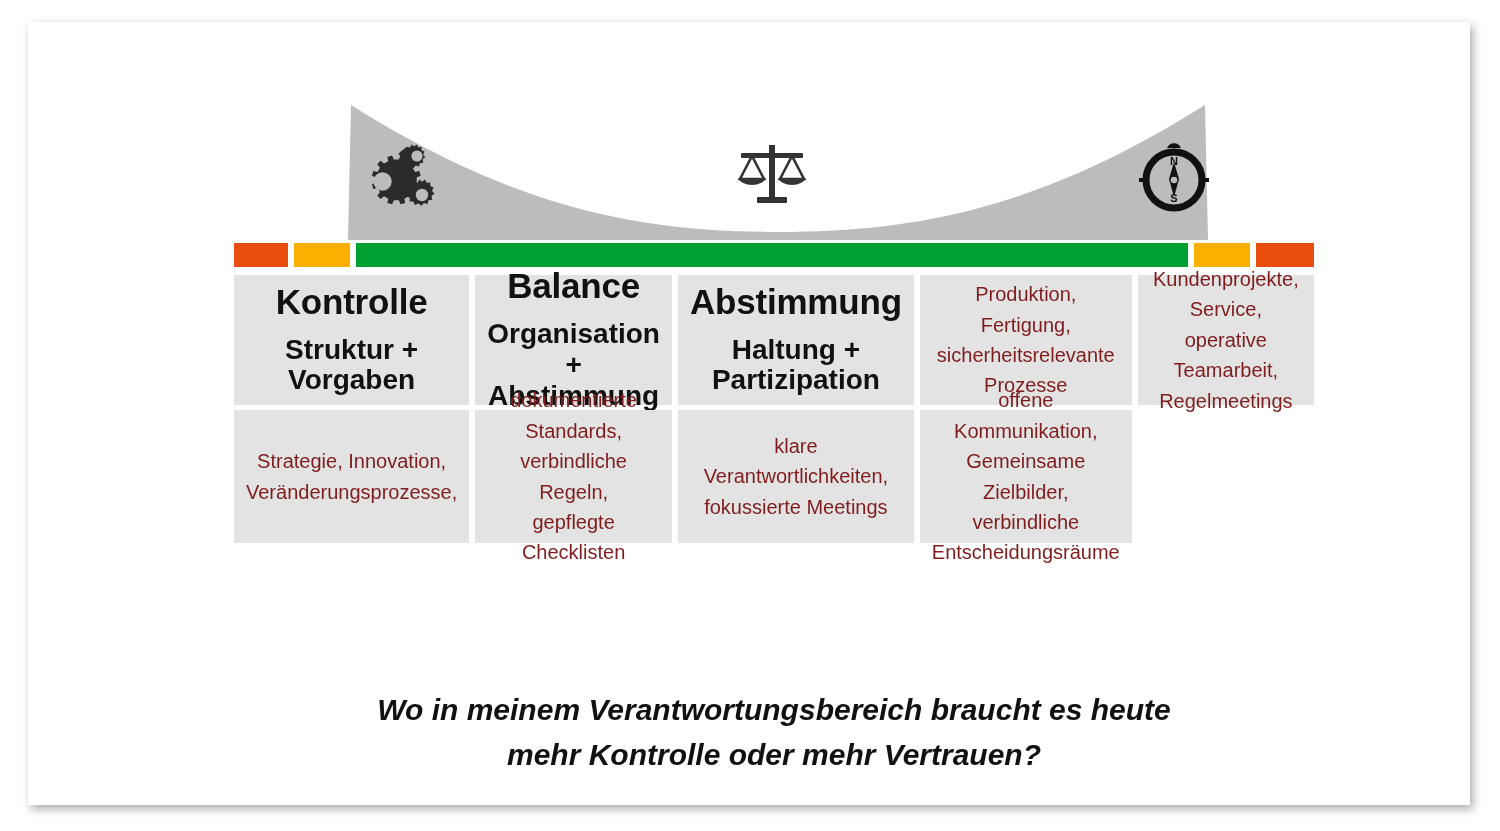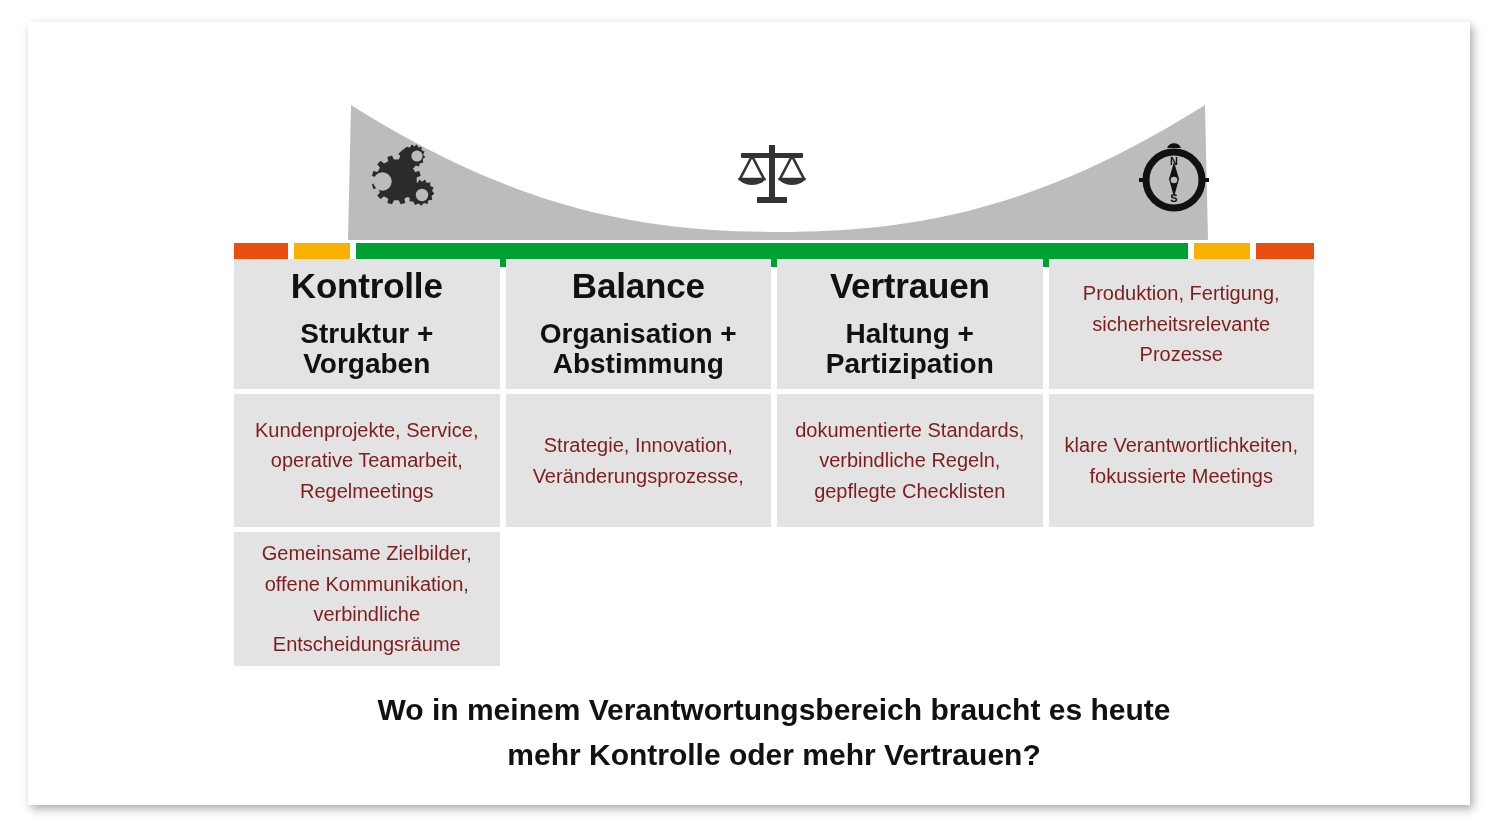--- a/index.html
+++ b/index.html
@@ -54,24 +54,24 @@
   .seg.green  { background: #00a033; }
   .seg.s-red-l    { width: 54px; }
   .seg.s-orange-l { width: 56px; }
   .seg.s-green    { flex: 1 1 auto; }
   .seg.s-orange-r { width: 56px; }
   .seg.s-red-r    { width: 58px; }
 
   
   #grid {
     position: absolute;
-    left: 206px; top: 237px;
+    left: 206px; top: 253px;
     width: 1080px; height: 397px;
     display: grid;
-    grid-template-columns: 1fr 1fr 1fr 1fr;
+    grid-template-columns: 1fr 1fr 1fr 1fr 1fr;
     grid-template-rows: 130px 133px 134px;
     gap: 5px 6px;
   }
   .cell {
     background: #e3e3e3;
     display: flex;
     flex-direction: column;
     align-items: center;
     justify-content: center;
     text-align: center;
@@ -104,21 +104,21 @@
   #question {
     position: absolute;
     left: 206px; top: 665px;
     width: 1080px;
     text-align: center;
     font-size: 30px;
     font-weight: bold;
     color: #111111;
     line-height: 1.5;
   }
-  #question span { display: block; }
+  #question span { display: block; font-style: italic; }
 </style>
 </head>
 <body>
 
 <div id="stage">
   <div id="card">
 
     <svg id="roof" viewBox="0 0 1090 148" preserveAspectRatio="none" aria-hidden="true">
       <path d="M 115 148
                L 118 13
@@ -185,21 +185,21 @@
 
       <div class="cell head">
         <div class="pillar-title">Kontrolle</div>
         <div class="pillar-sub">Struktur + Vorgaben</div>
       </div>
       <div class="cell head">
         <div class="pillar-title">Balance</div>
         <div class="pillar-sub">Organisation + Abstimmung</div>
       </div>
       <div class="cell head">
-        <div class="pillar-title">Vertrauen</div>
+        <div class="pillar-title">Abstimmung</div>
         <div class="pillar-sub">Haltung + Partizipation</div>
       </div>
 
       <div class="cell">
         <div class="cell-body">
           <span>Produktion, Fertigung,</span>
           <span>sicherheitsrelevante Prozesse</span>
         </div>
       </div>
       <div class="cell">
@@ -224,22 +224,22 @@
         </div>
       </div>
       <div class="cell">
         <div class="cell-body">
           <span>klare Verantwortlichkeiten,</span>
           <span>fokussierte Meetings</span>
         </div>
       </div>
       <div class="cell">
         <div class="cell-body">
+          <span>offene Kommunikation,</span>
           <span>Gemeinsame Zielbilder,</span>
-          <span>offene Kommunikation,</span>
           <span>verbindliche Entscheidungsräume</span>
         </div>
       </div>
     </div>
 
     <div id="question">
       <span>Wo in meinem Verantwortungsbereich braucht es heute</span>
       <span>mehr Kontrolle oder mehr Vertrauen?</span>
     </div>
 

